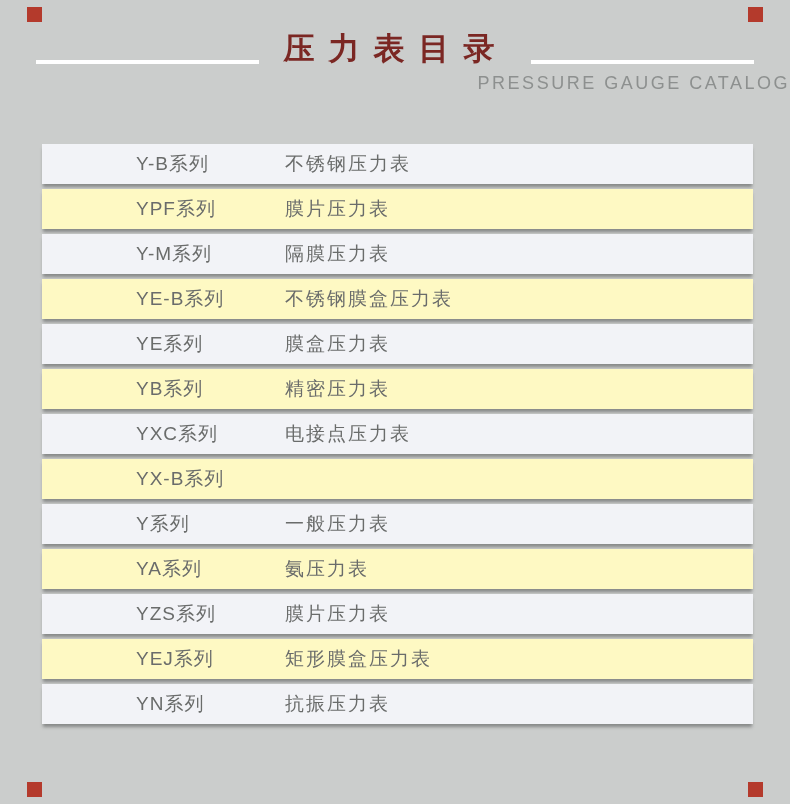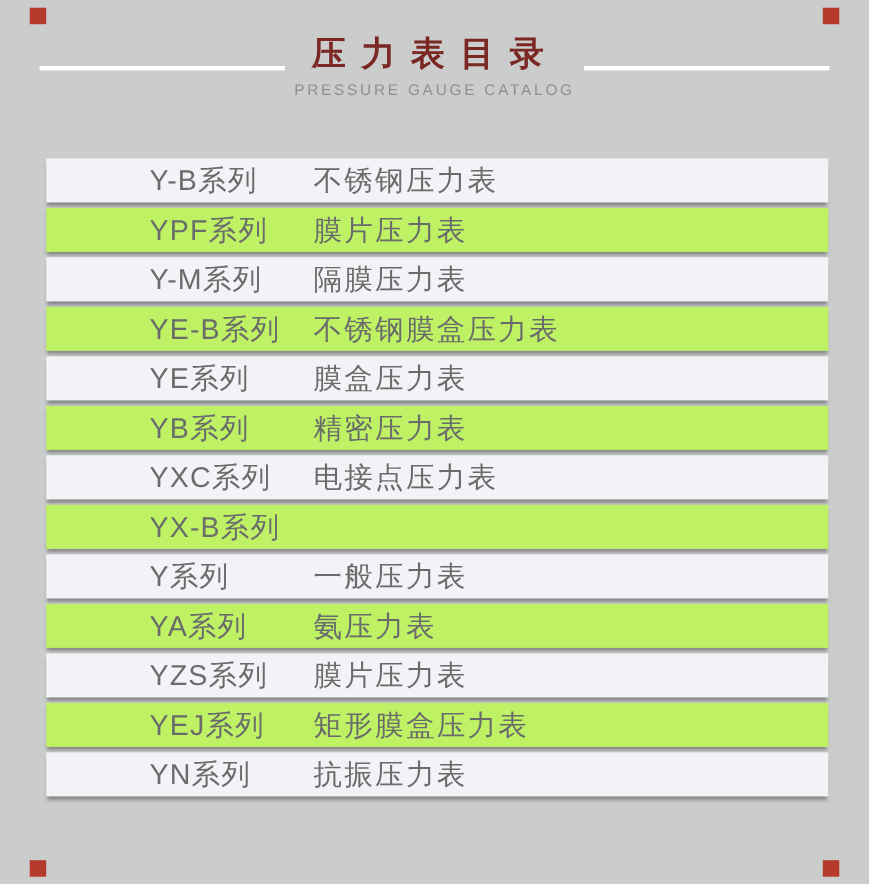--- a/index.html
+++ b/index.html
@@ -40,47 +40,47 @@
     top: 60px;
     height: 4px;
     background: #ffffff;
   }
   .title-rule.left  { left: 36px;  width: 223px; }
   .title-rule.right { left: 531px; width: 223px; }
   .page-subtitle {
     position: absolute;
     top: 73px; left: 0;
     width: 790px;
-    text-align: center;
-    font-size: 14px;
+    text-align: right;
+    font-size: 18px;
     font-weight: 400;
     letter-spacing: 2.5px;
     color: #8d908f;
   }
 
   
   .catalog-list {
     position: absolute;
     top: 144px; left: 42px;
     width: 711px;
   }
   .catalog-row {
     width: 711px;
     height: 40px;
     margin-bottom: 5px;
     display: flex;
     align-items: center;
     box-shadow: 0 4px 3px -1px rgba(70, 72, 71, 0.5);
     color: #6a6c6b;
-    font-size: 26px;
+    font-size: 19px;
     line-height: 40px;
     white-space: nowrap;
   }
   .catalog-row.odd  { background: #f2f3f7; }
-  .catalog-row.even { background: #bef264; }
+  .catalog-row.even { background: #fef9c3; }
   .series-label {
     margin-left: 94px;
     width: 149px;
     flex: 0 0 149px;
     letter-spacing: 1px;
   }
   .product-name {
     letter-spacing: 2px;
   }
 </style>

